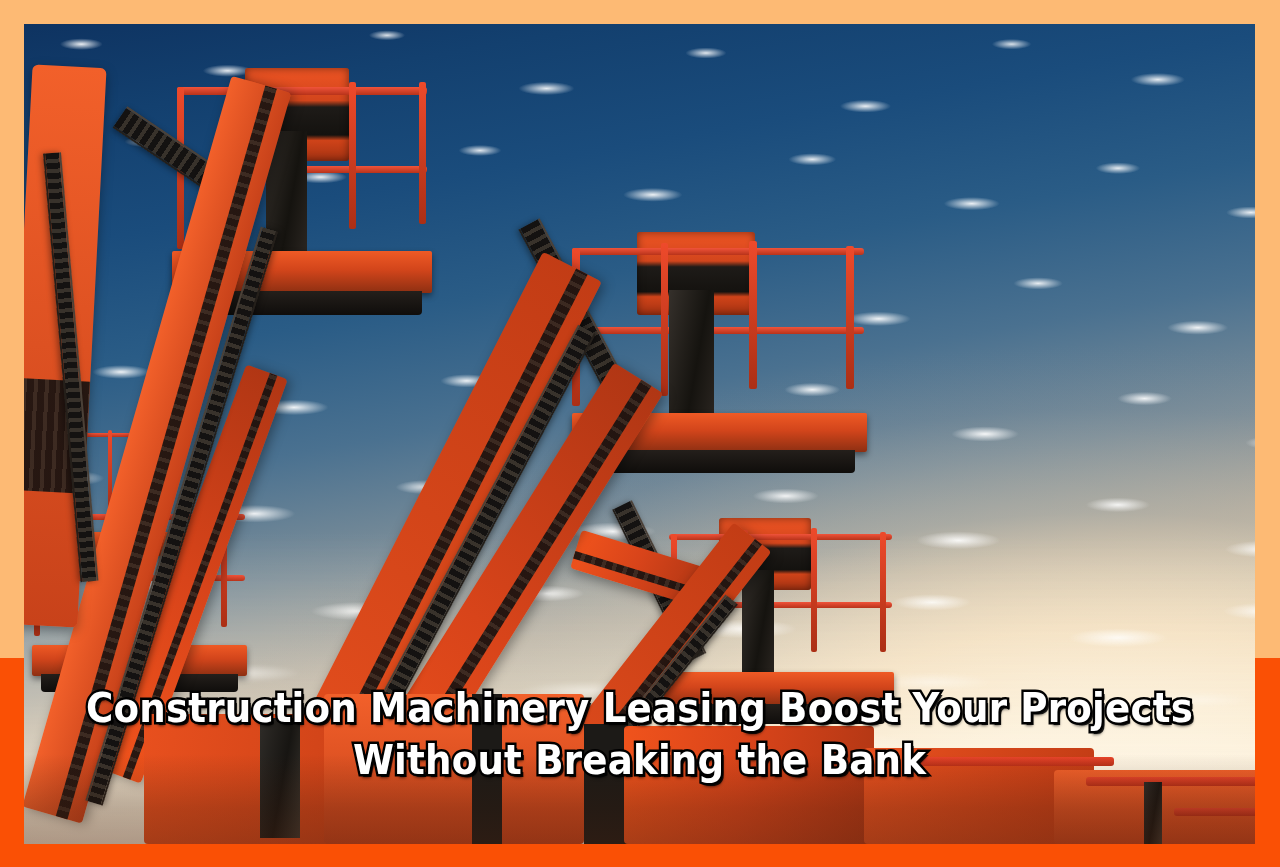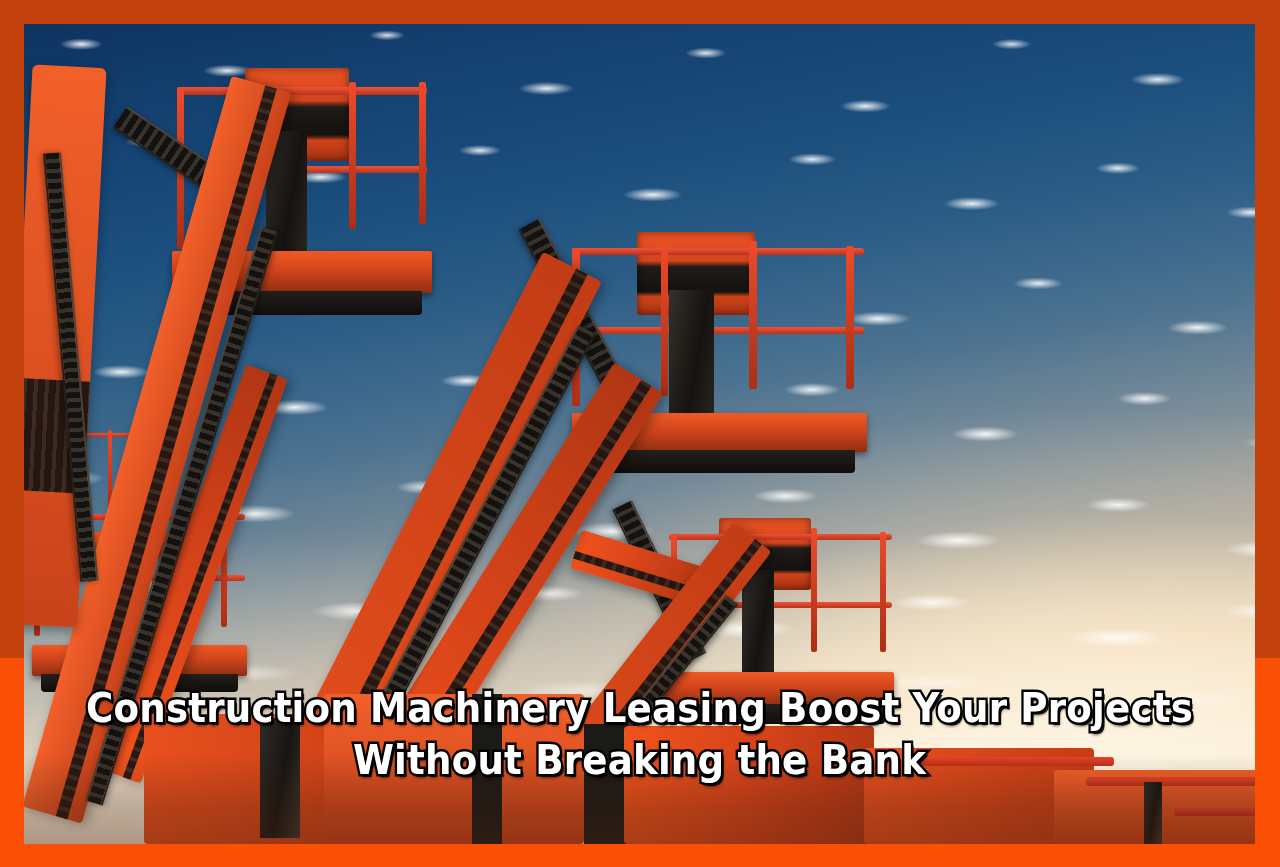--- a/index.html
+++ b/index.html
@@ -8,21 +8,21 @@
     width:1280px; height:867px;
     overflow:hidden;
     font-family:"Liberation Sans", sans-serif;
     background:#fa5005;
   }
 
   
   #banner {
     position:relative;
     width:1280px; height:658px;
-    background:#c2410c;
+    background:#fdba74;
   }
 
   
   #photo {
     position:absolute;
     left:24px; top:24px;
     width:1231px; height:820px;
     overflow:hidden;
     background:#123a63;
   }

